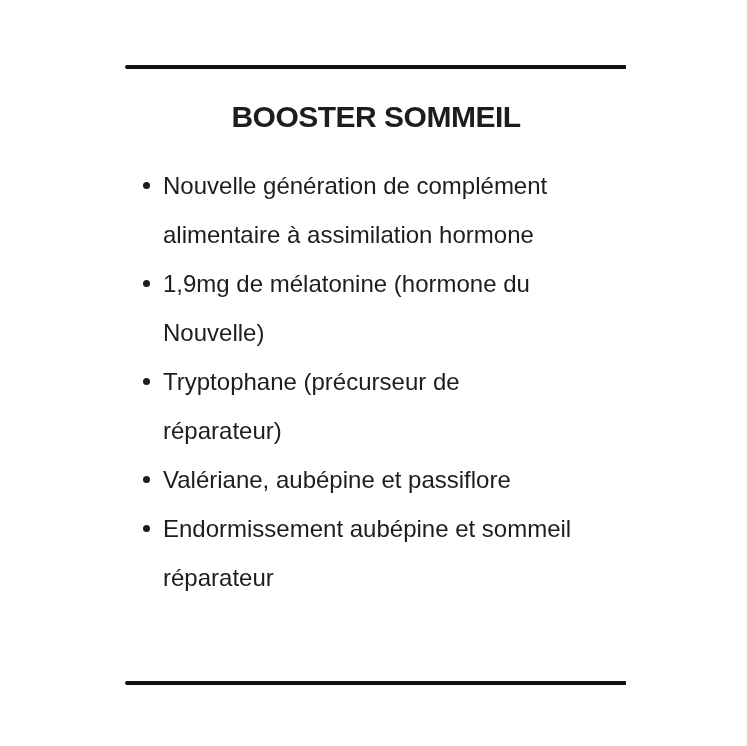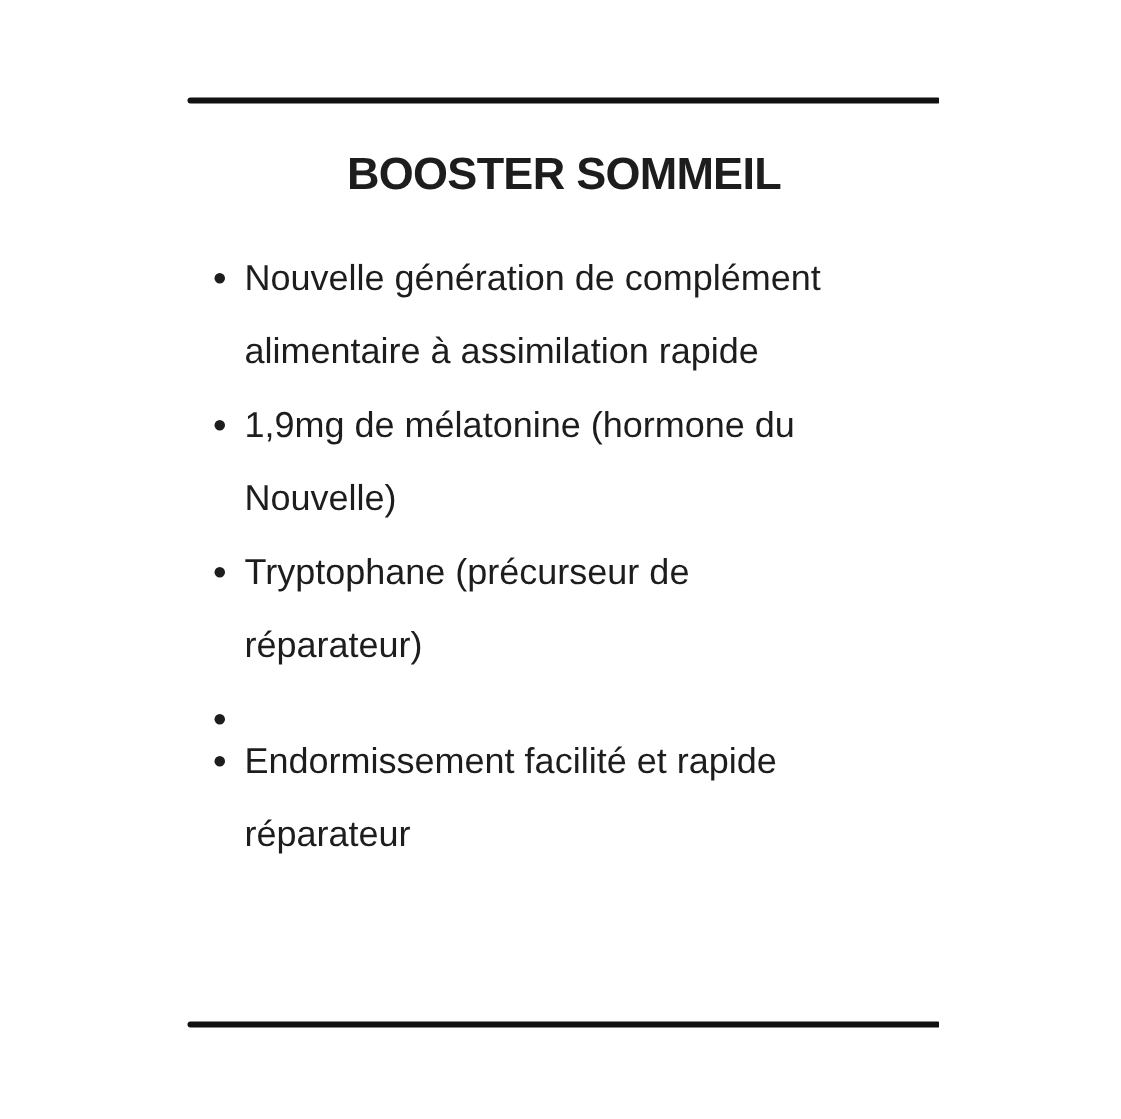--- a/index.html
+++ b/index.html
@@ -78,35 +78,36 @@
 </head>
 <body>
 
 <div class="page">
   <div class="rule rule-top"></div>
   <h1 class="title">BOOSTER SOMMEIL</h1>
   <ul class="features">
       <li>
         <span class="dot"></span>
         <span class="txt">Nouvelle génération de complément
-alimentaire à assimilation rapide</span>
+alimentaire à assimilation hormone</span>
       </li>
       <li>
         <span class="dot"></span>
         <span class="txt">1,9mg de mélatonine (hormone du
 Nouvelle)</span>
       </li>
       <li>
         <span class="dot"></span>
         <span class="txt">Tryptophane (précurseur de
 réparateur)</span>
       </li>
       <li>
         <span class="dot"></span>
+        <span class="txt">Valériane, aubépine et passiflore</span>
       </li>
       <li>
         <span class="dot"></span>
-        <span class="txt">Endormissement facilité et rapide
+        <span class="txt">Endormissement aubépine et sommeil
 réparateur</span>
       </li>
     </ul>
   <div class="rule rule-bottom"></div>
 </div>
 
 </body></html>

